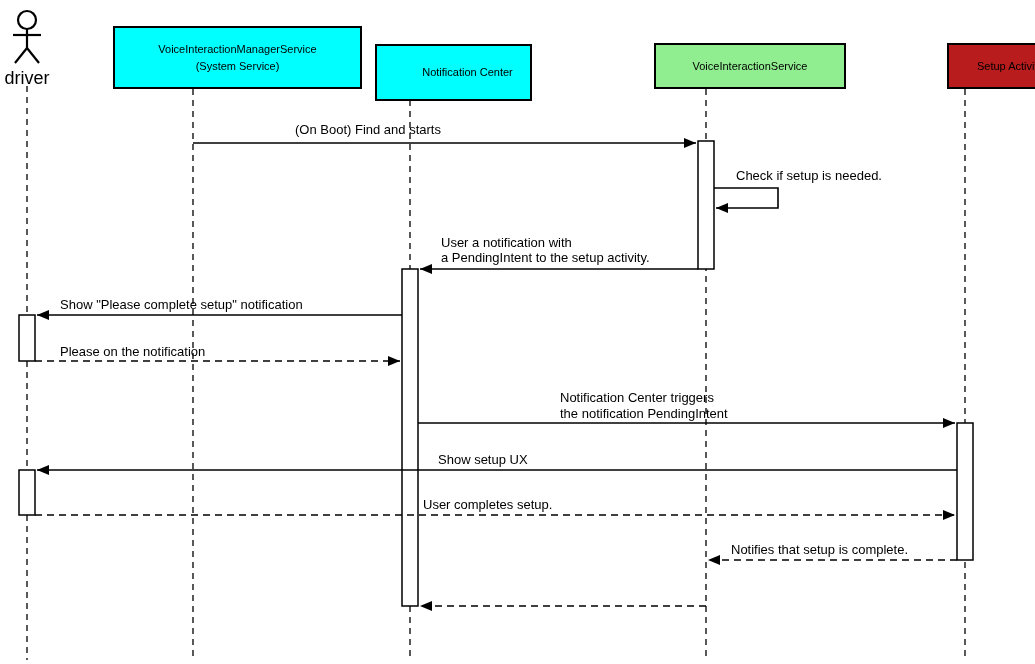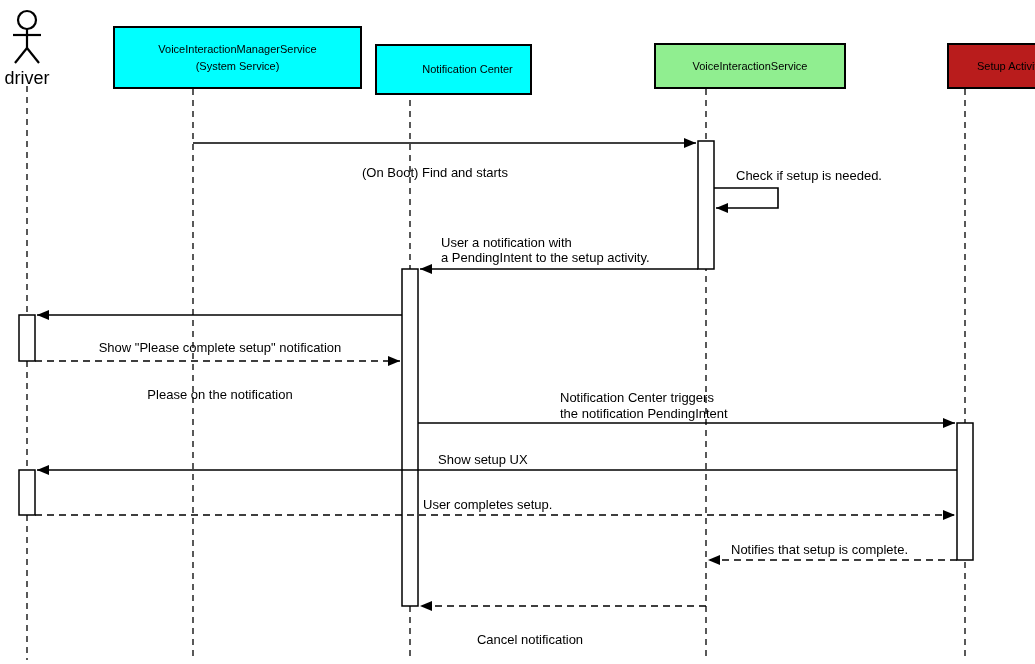--- a/index.html
+++ b/index.html
@@ -9,21 +9,21 @@
   }
   .canvas svg{position:absolute;left:0;top:0;}
   .participant{
     position:absolute;box-sizing:border-box;border:2px solid #000;
     display:flex;align-items:center;justify-content:center;text-align:center;
     font-size:11px;line-height:17px;white-space:pre-line;margin-left:44px;
   }
   .msg{
     position:absolute;font-size:13px;line-height:15px;white-space:pre-line;
   }
-  .msg.center{text-align:center;margin-top:43px;}
+  .msg.center{text-align:left;}
   .actor-label{
     position:absolute;font-size:18px;text-align:center;
   }
 </style>
 </head>
 <body>
 
 <div class="canvas">
 
   <svg width="1035" height="664" viewBox="0 0 1035 664">
@@ -69,21 +69,21 @@
       <line x1="957" y1="560" x2="708" y2="560" stroke-dasharray="7,5" marker-end="url(#arrowhead)"></line>
       <line x1="706" y1="606" x2="420" y2="606" stroke-dasharray="7,5" marker-end="url(#arrowhead)"></line>
     </g>
   </svg>
 
   <div class="actor-label" style="left:0px;top:68px;width:54px;">driver</div>
 
   <div class="participant" style="left: 69px; top: 26px; width: 249px; height: 63px; background-color: rgb(0, 255, 255);">VoiceInteractionManagerService
 (System Service)</div>
 
-  <div class="participant" style="left: 331px; top: 44px; width: 157px; height: 51px; background-color: rgb(0, 255, 255); padding-left: 28px;">Notification Center</div>
+  <div class="participant" style="left: 331px; top: 44px; width: 157px; height: 57px; background-color: rgb(0, 255, 255); padding-left: 28px;">Notification Center</div>
 
   <div class="participant" style="left: 610px; top: 43px; width: 192px; height: 46px; background-color: rgb(144, 238, 144);">VoiceInteractionService</div>
 
   <div class="participant" style="left: 903px; top: 43px; width: 126px; height: 46px; background-color: #b91c1c;">Setup Activity</div>
 
   <div class="msg center" style="left:295px;top:122px;width:280px;">(On Boot) Find and starts</div>
 
   <div class="msg" style="left:736px;top:168px;width:220px;">Check if setup is needed.</div>
 
   <div class="msg" style="left:441px;top:235px;width:260px;">User a notification with
@@ -95,15 +95,14 @@
 
   <div class="msg" style="left:560px;top:390px;width:260px;line-height:16px;">Notification Center triggers
 the notification PendingIntent</div>
 
   <div class="msg" style="left:438px;top:452px;width:160px;">Show setup UX</div>
 
   <div class="msg" style="left:423px;top:497px;width:200px;">User completes setup.</div>
 
   <div class="msg" style="left:731px;top:542px;width:220px;">Notifies that setup is complete.</div>
 
-  <div class="msg center" style="left:430px;top:589px;width:200px;">Cancel notification</div>
 
 </div>
 
 </body></html>

